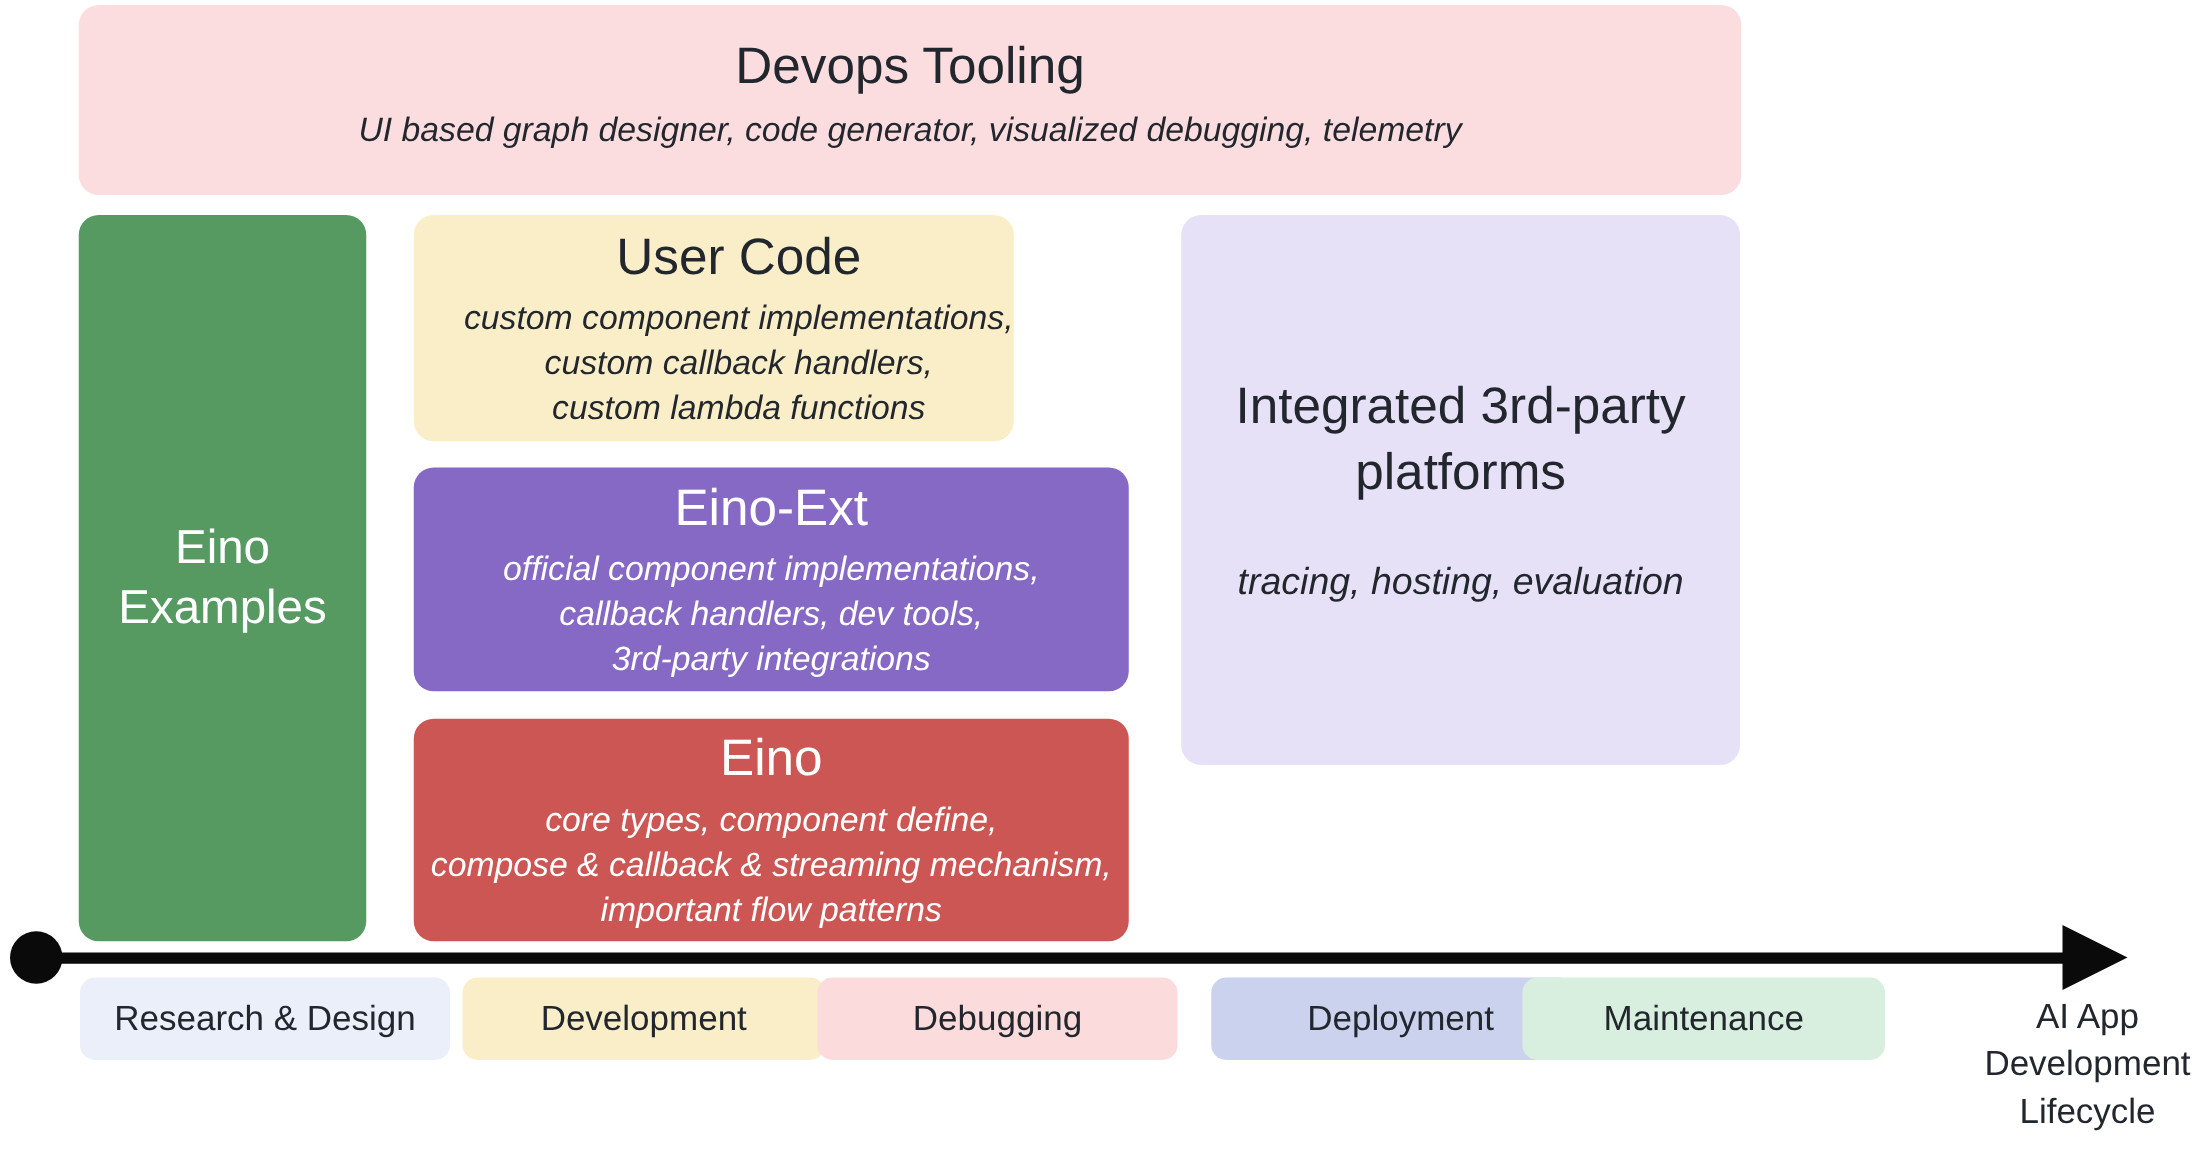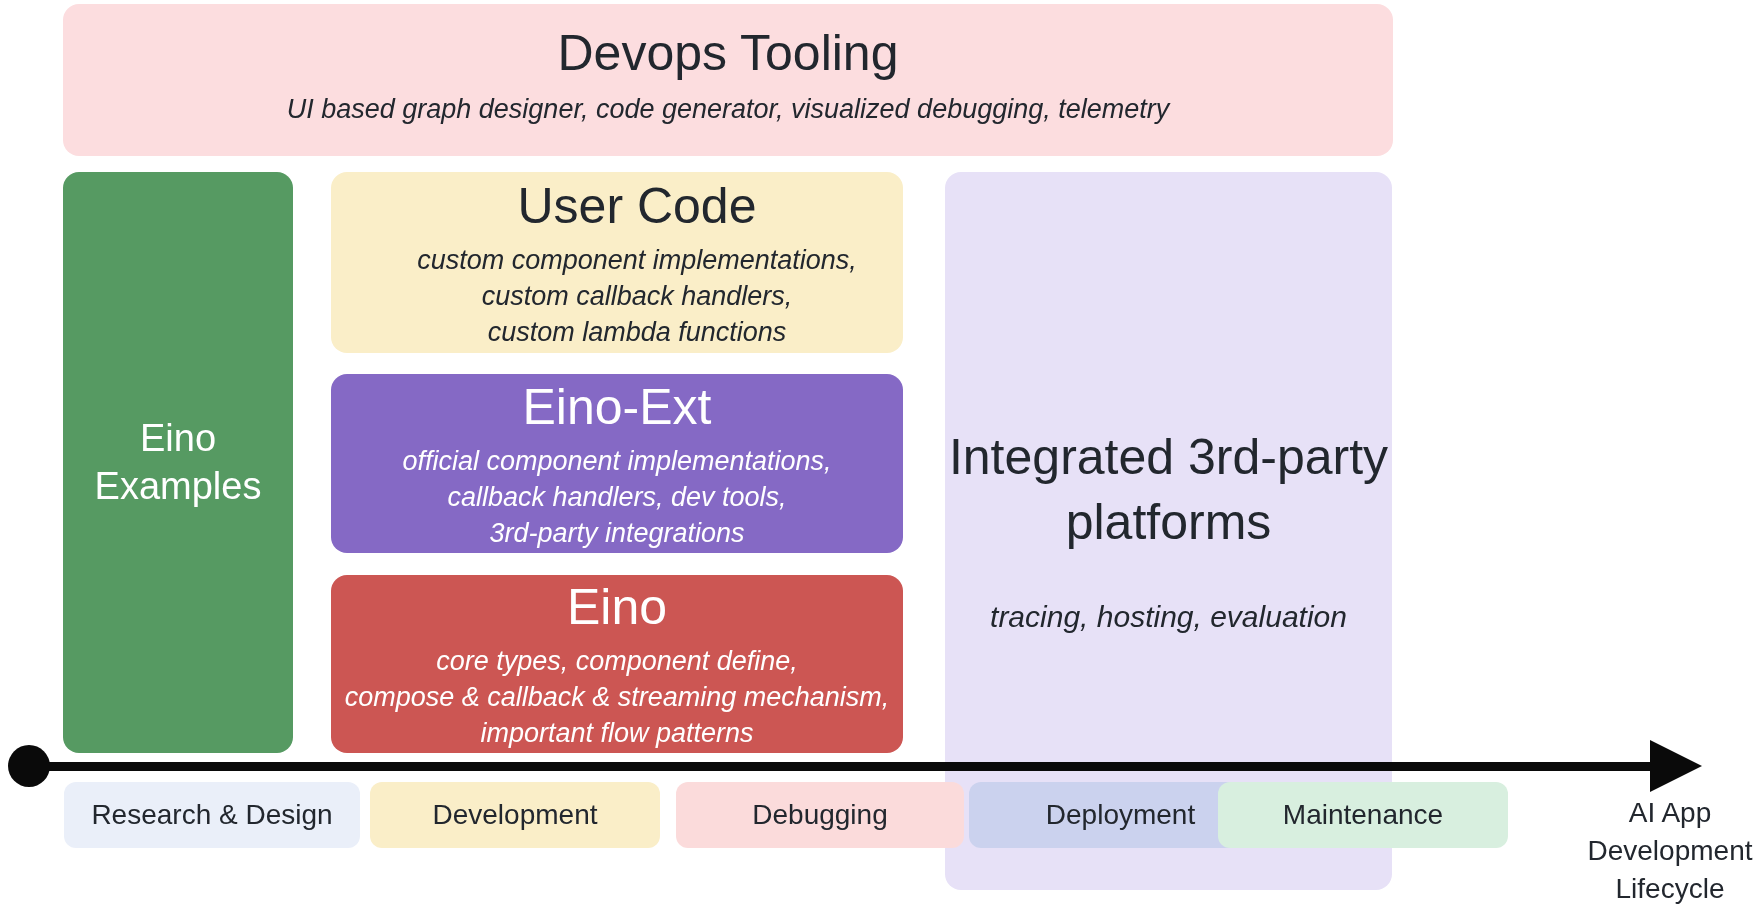--- a/index.html
+++ b/index.html
@@ -16,42 +16,42 @@
     position: absolute;
     border-radius: 16px;
     display: flex;
     flex-direction: column;
     align-items: center;
     justify-content: center;
     text-align: center;
     box-sizing: border-box;
   }
   .box-title {
-    font-size: 50px;
+    font-size: 41px;
     line-height: 1.2;
     white-space: pre-line;
   }
   .box-body {
     font-size: 27px;
     line-height: 36px;
     white-space: pre-line;
     margin-top: 6px;
     font-style: italic;
   }
   .light-text { color: #FFFFFF; }
   .dark-text  { color: #22272E; }
 
   #devops-box        { left: 63px;  top: 4px;   width: 1330px; height: 152px; padding-bottom: 10px; }
   #devops-box .box-body { margin-top: 8px; }
   #eino-examples-box { left: 63px;  top: 172px; width: 230px;  height: 581px; }
   #eino-examples-box .box-title { font-size: 38px; line-height: 1.25; }
-  #user-code-box     { left: 331px; top: 172px; width: 572px;  height: 181px; padding-left: 40px; }
+  #user-code-box     { left: 331px; top: 172px; width: 480px;  height: 181px; padding-left: 40px; }
   #eino-ext-box      { left: 331px; top: 374px; width: 572px;  height: 179px; }
   #eino-core-box     { left: 331px; top: 575px; width: 572px;  height: 178px; }
-  #third-party-box   { left: 945px; top: 172px; width: 447px;  height: 718px; gap: 38px; }
+  #third-party-box   { left: 945px; top: 172px; width: 447px;  height: 440px; gap: 38px; }
   #third-party-box .box-title { line-height: 1.3; }
   #third-party-box .box-body  { font-size: 30px; line-height: 40px; margin-top: 4px; }
 
   
   .arrow-line {
     position: absolute;
     left: 28px; top: 762px;
     width: 1627px; height: 9px;
   }
   .arrow-dot {
@@ -77,21 +77,21 @@
     border-radius: 12px;
     display: flex;
     align-items: center;
     justify-content: center;
     font-size: 28px;
     color: #22272E;
     box-sizing: border-box;
   }
   #stage-research-design { left: 64px;   width: 296px; text-align: center; }
   #stage-development     { left: 370px;  width: 290px; }
-  #stage-debugging       { left: 676px;  width: 288px; }
+  #stage-debugging       { left: 654px;  width: 288px; }
   #stage-deployment      { left: 969px;  width: 290px; padding-left: 13px; }
   #stage-maintenance     { left: 1218px; width: 290px; }
 
   #lifecycle-axis-label {
     position: absolute;
     left: 1570px; top: 794px;
     width: 200px;
     text-align: center;
     font-size: 28px;
     line-height: 38px;

